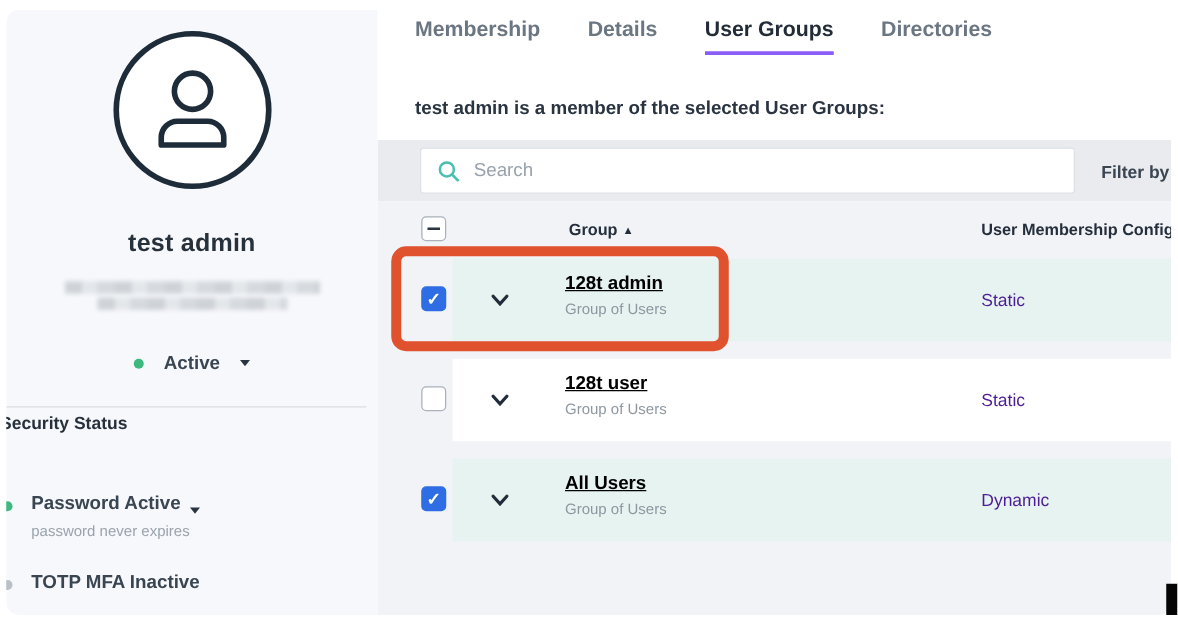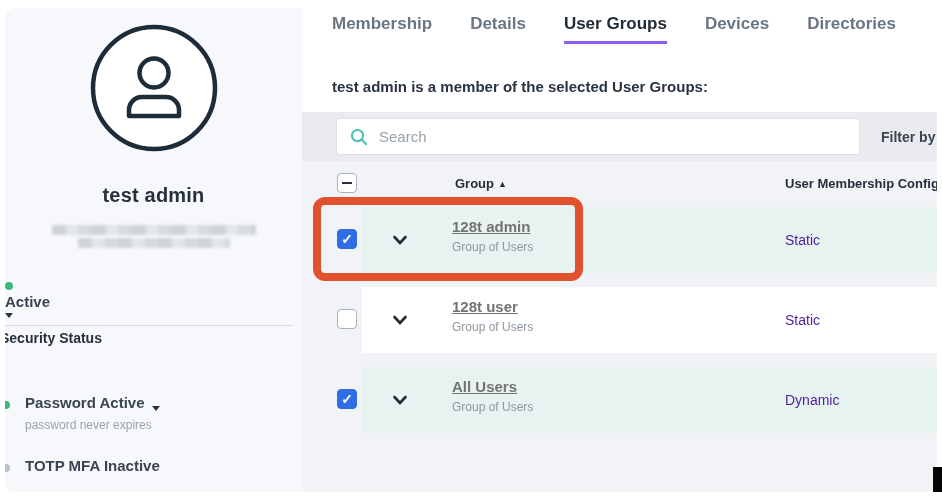--- a/index.html
+++ b/index.html
@@ -15,21 +15,21 @@
   .sidebar { position:absolute; left:0; top:0; width:297px; height:100%;
     background:#f7f8fb; }
   .avatar { position:absolute; top:14px; left:50%; transform:translateX(-50%); }
   .profile-name { position:absolute; top:176px; width:100%; text-align:center;
     font-size:20px; font-weight:bold; color:#27313c; letter-spacing:.2px; }
   .redacted { position:absolute; top:214px; width:100%; text-align:center; }
   .redacted .bar { display:block; margin:3px auto; height:10px; border-radius:1px;
     background:repeating-linear-gradient(90deg,#cfd3d8 0 14px,#e4e7ea 14px 26px,#d6dade 26px 40px);
     filter:blur(1.6px); }
   .status-row { position:absolute; top:274px; width:100%; display:flex;
-    justify-content:center; align-items:flex-start; gap:3px;flex-direction:column; }
+    justify-content:center; align-items:center; gap:16px; }
   .dot { width:8px; height:8px; border-radius:50%; }
   .status-label { font-size:15px; font-weight:bold; color:#3a4552; }
   .caret { width:0; height:0; border-left:4.5px solid transparent;
     border-right:4.5px solid transparent; border-top:5.5px solid #2a3441;
     display:inline-block; }
   .divider { position:absolute; top:317px; left:0; width:288px; height:1px;
     background:#d9dce1; }
   .sec-heading { position:absolute; top:322px; left:-5px; font-size:14px;
     font-weight:bold; color:#27313c; }
   .sec-item-label { font-size:15px; font-weight:bold; color:#3a4552; }
@@ -76,21 +76,21 @@
   .thead .cb { left:35px; top:12px; }
   .trow .cb { left:35px; top:22px; }
   .cb.checked { background:#2e6de4; border-color:#2e6de4; }
   .cb.checked::after { content:"✓"; color:#fff; font-size:14px; font-weight:bold; }
   .cb.indet::after { content:""; width:10px; height:2.5px; background:#2a3441; }
   .cell { position:absolute; left:60px; right:0; top:0; bottom:0; }
   .cell.teal { background:#e7f3f1; }
   .cell.white { background:#ffffff; }
   .chev { position:absolute; left:30px; top:28px; cursor:pointer; }
   .gblock { position:absolute; left:90px; top:11px; }
-  .gname { font-size:15px; font-weight:bold; color:#737373;
+  .gname { font-size:15px; font-weight:bold; color:#000000;
     text-decoration:underline; cursor:pointer; }
   .gsub { font-size:12px; color:#8e97a1; margin-top:4px; }
   .mem { position:absolute; left:423px; top:0; height:100%; display:flex;
     align-items:center; font-size:14px; color:#4c1d95; }
 
   .annotation { position:absolute; left:11px; top:189px; width:270px; height:84px;
     border:8px solid #e0512d; border-radius:12px; pointer-events:none; z-index:5; }
 
   .edge-artifact { position:absolute; left:933px; top:467px; width:9px; height:25px;
     background:#050505; z-index:9; }
@@ -139,21 +139,20 @@
 
     <div class="main">
 
       <div class="tabs">
   <span class="tab"><span class="tab-label">Membership</span></span>
 
   <span class="tab"><span class="tab-label">Details</span></span>
 
   <span class="tab active"><span class="tab-label">User Groups</span></span>
 
-  <span class="tab"><span class="tab-label">Devices</span></span>
 
   <span class="tab"><span class="tab-label">Directories</span></span>
 </div>
 
       <div class="member-heading">test admin is a member of the selected User Groups:</div>
 
       <div class="search-strip">
         <div class="search-box">
           <svg width="18" height="18" viewBox="0 0 18 18">
             <circle cx="7.5" cy="7.5" r="5.6" fill="none" stroke="#48bfb0" stroke-width="2"></circle>

